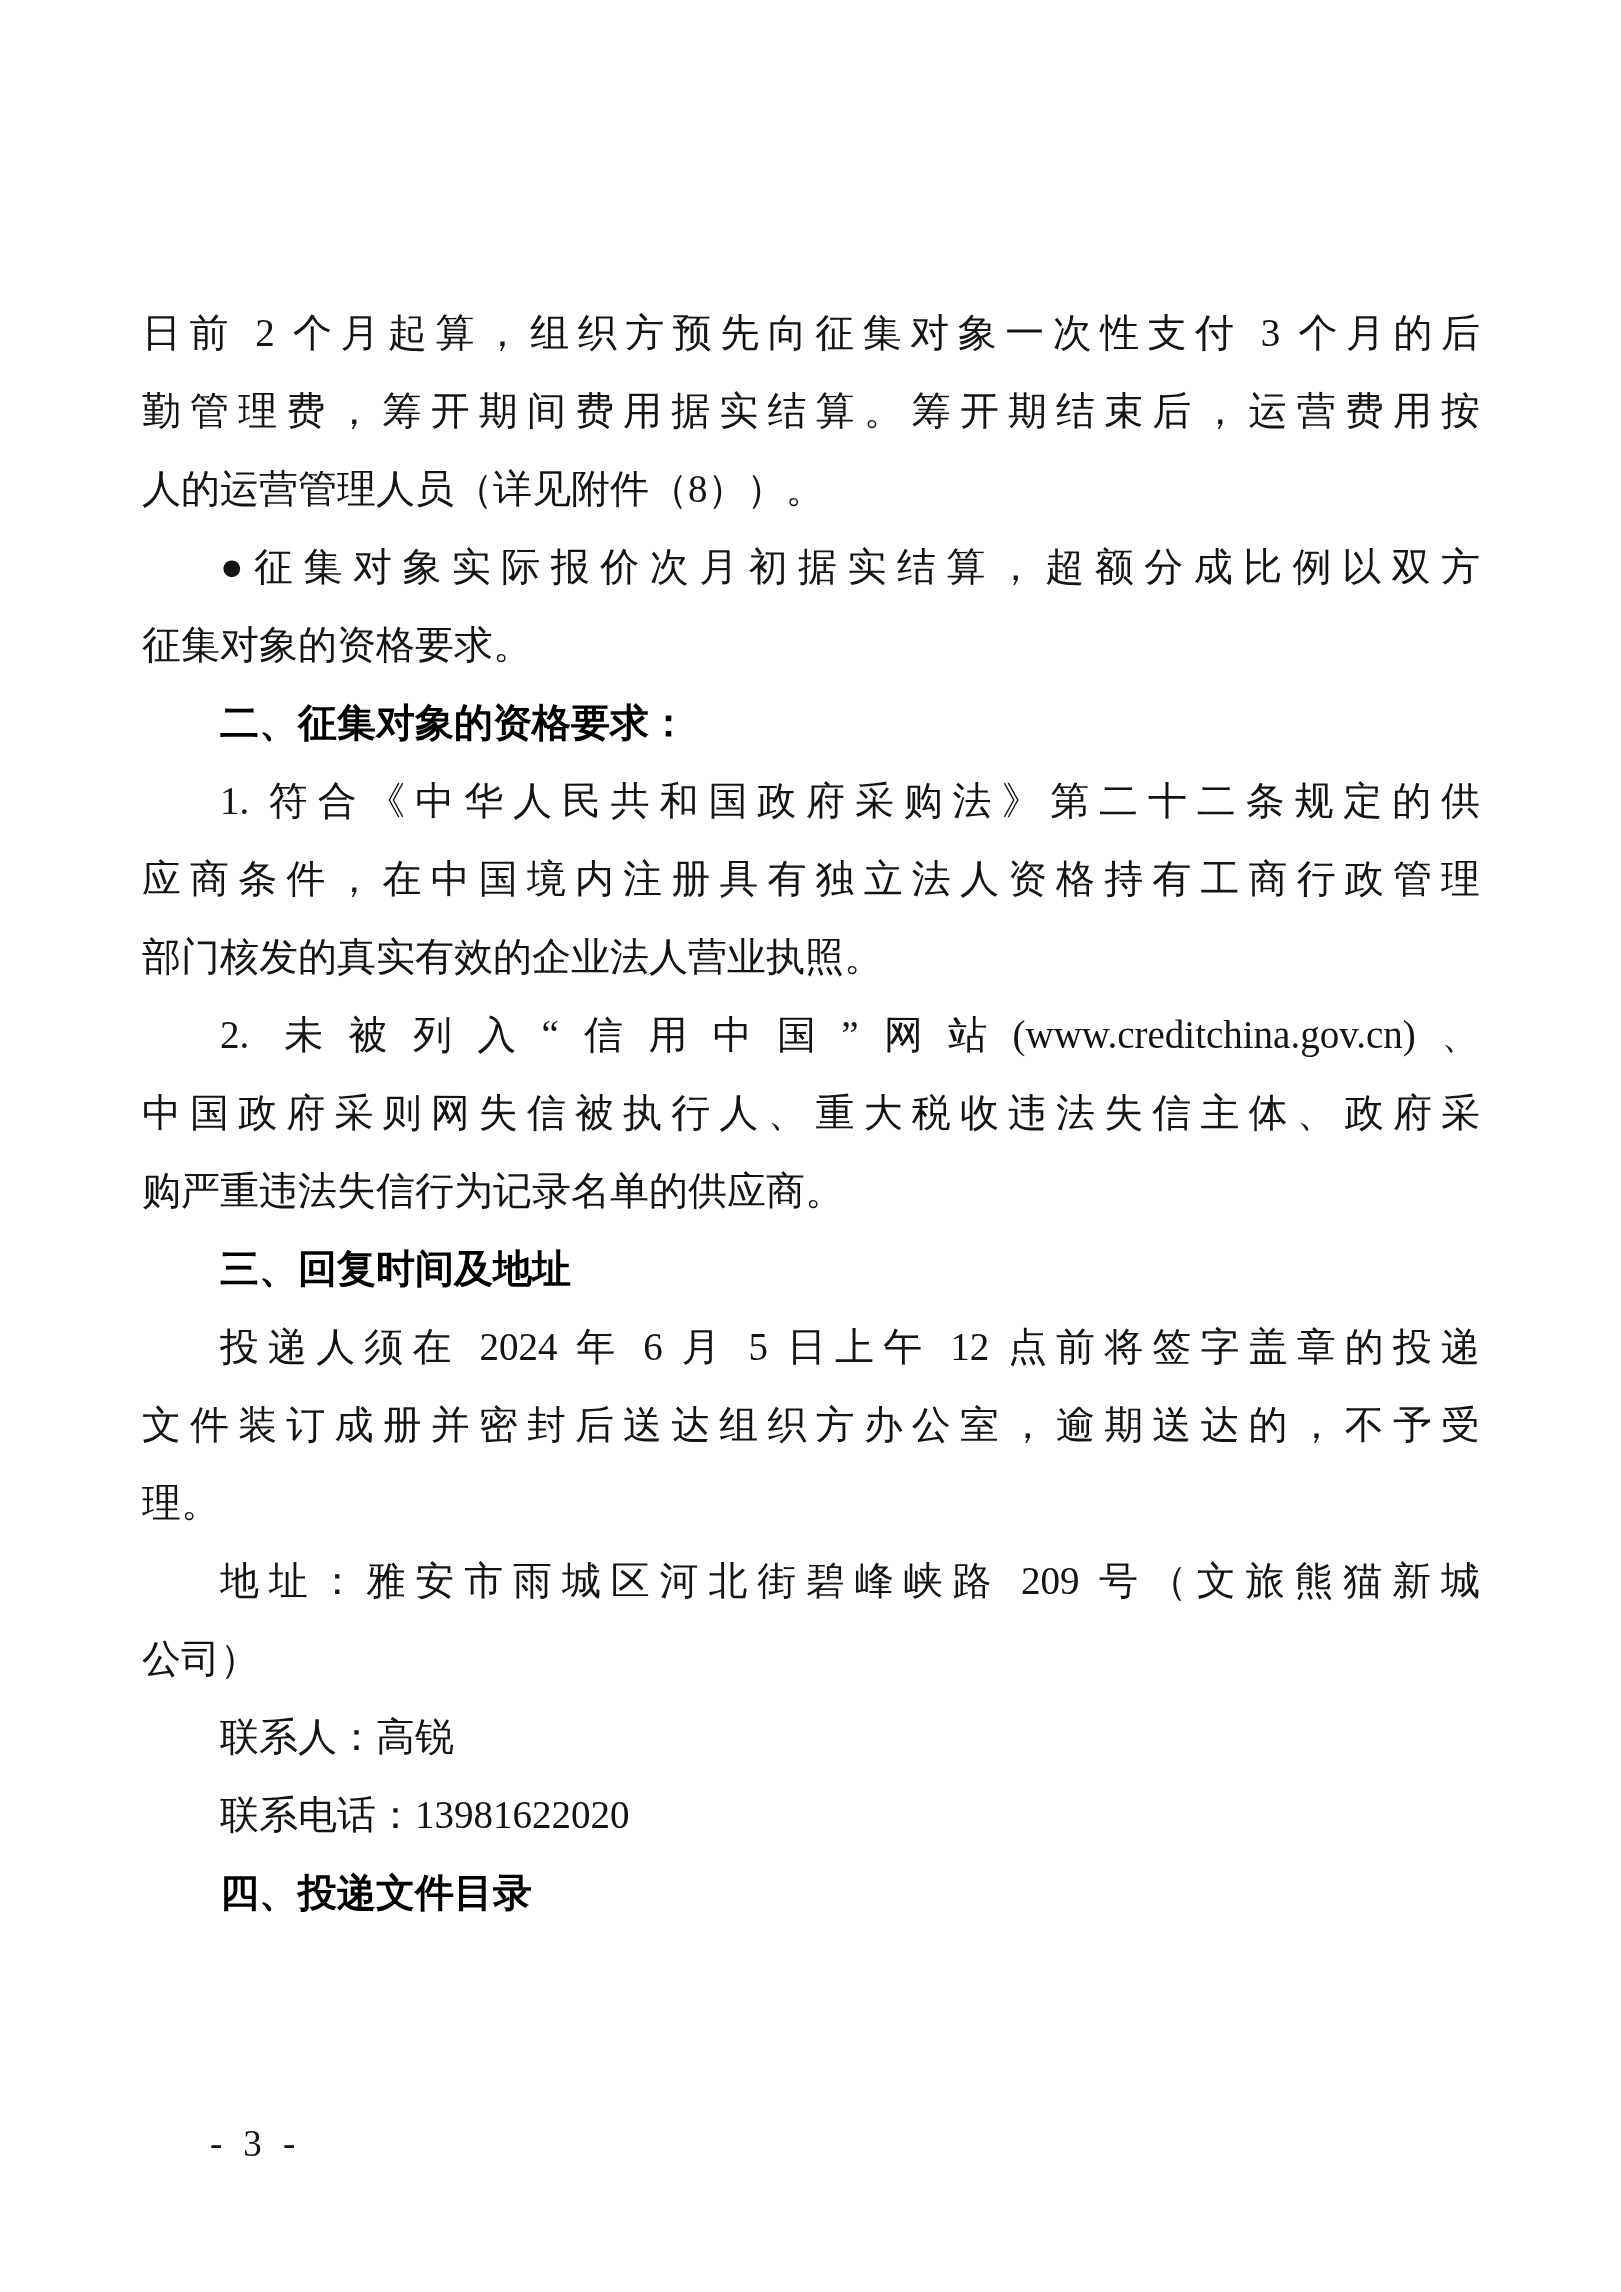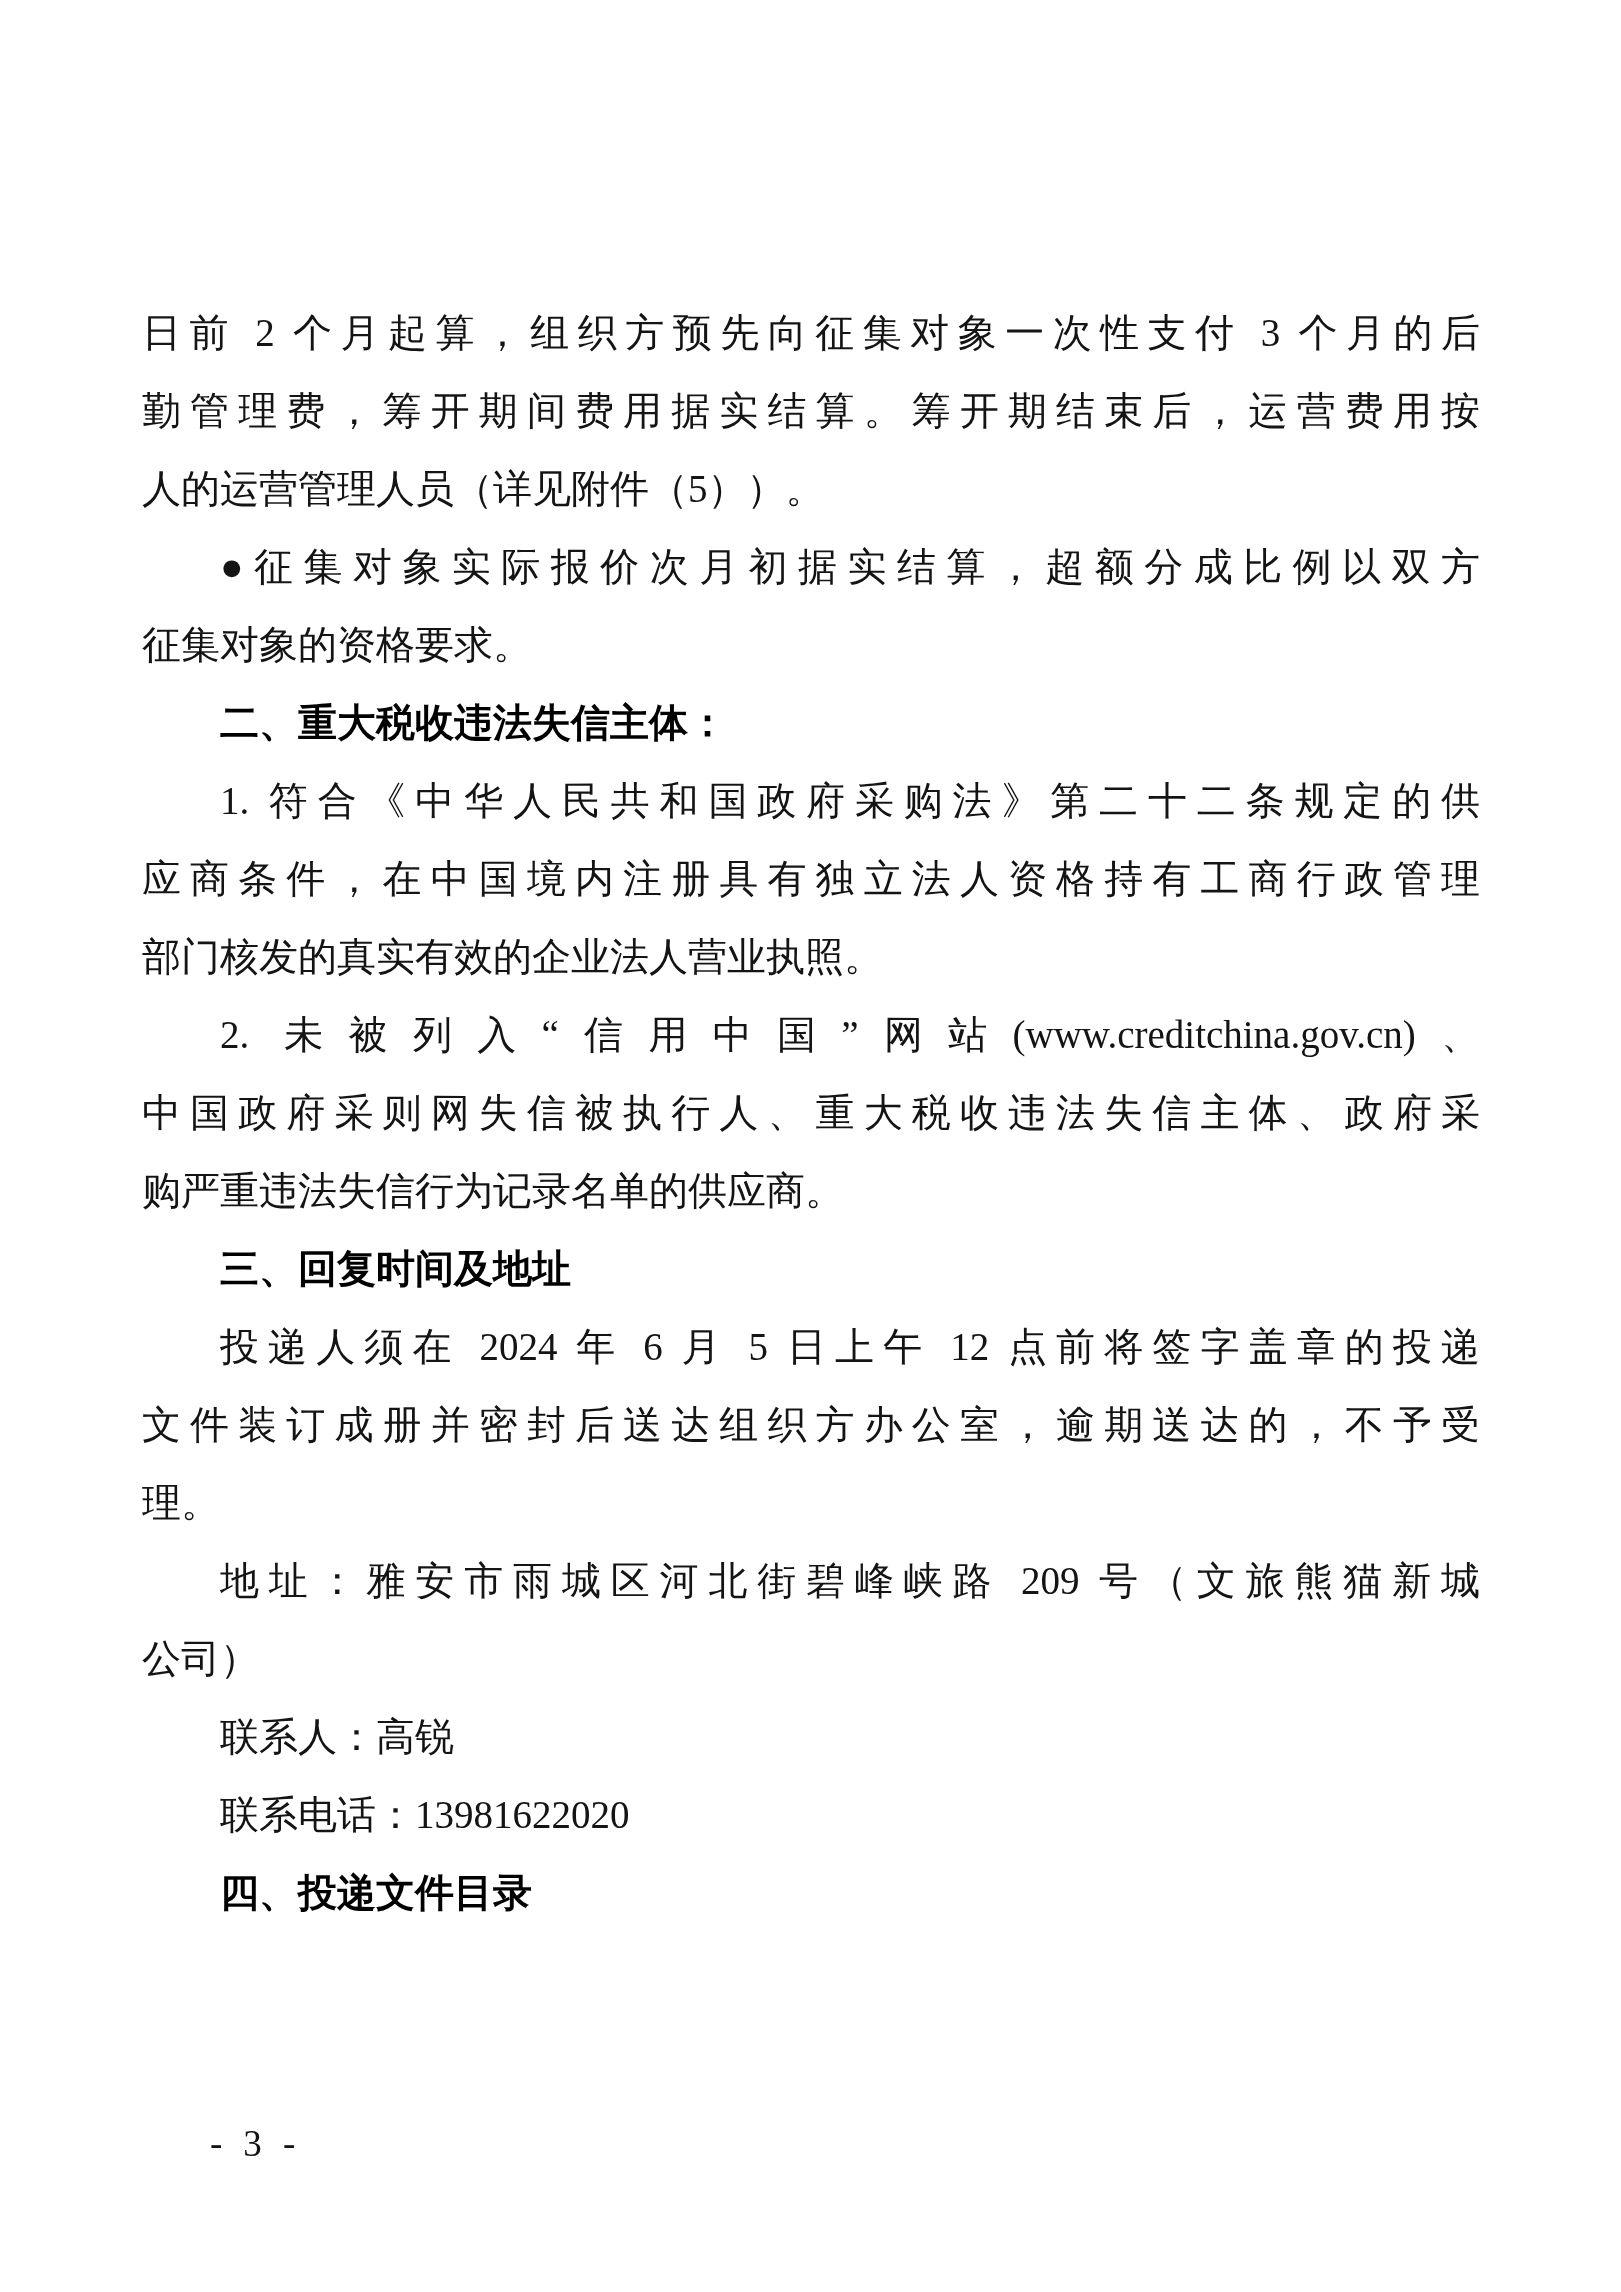--- a/index.html
+++ b/index.html
@@ -53,24 +53,24 @@
     letter-spacing: 5.9px;
   }
 </style>
 </head>
 <body>
 
 <div class="page">
   <div class="content">
       <div class="line justify">日前 2 个月起算，组织方预先向征集对象一次性支付 3 个月的后</div>
       <div class="line justify">勤管理费，筹开期间费用据实结算。筹开期结束后，运营费用按</div>
-      <div class="line">人的运营管理人员（详见附件（5））。</div>
+      <div class="line">人的运营管理人员（详见附件（8））。</div>
       <div class="line indent justify">●征集对象实际报价次月初据实结算，超额分成比例以双方</div>
       <div class="line">征集对象的资格要求。</div>
-      <div class="line heading indent">二、重大税收违法失信主体：</div>
+      <div class="line heading indent">二、征集对象的资格要求：</div>
       <div class="line indent justify">1. 符合《中华人民共和国政府采购法》第二十二条规定的供</div>
       <div class="line justify">应商条件，在中国境内注册具有独立法人资格持有工商行政管理</div>
       <div class="line">部门核发的真实有效的企业法人营业执照。</div>
       <div class="line indent justify">2. 未被列入“信用中国”网站(www.creditchina.gov.cn)、</div>
       <div class="line justify">中国政府采则网失信被执行人、重大税收违法失信主体、政府采</div>
       <div class="line">购严重违法失信行为记录名单的供应商。</div>
       <div class="line heading indent">三、回复时间及地址</div>
       <div class="line indent justify">投递人须在 2024 年 6 月 5 日上午 12 点前将签字盖章的投递</div>
       <div class="line justify">文件装订成册并密封后送达组织方办公室，逾期送达的，不予受</div>
       <div class="line">理。</div>

